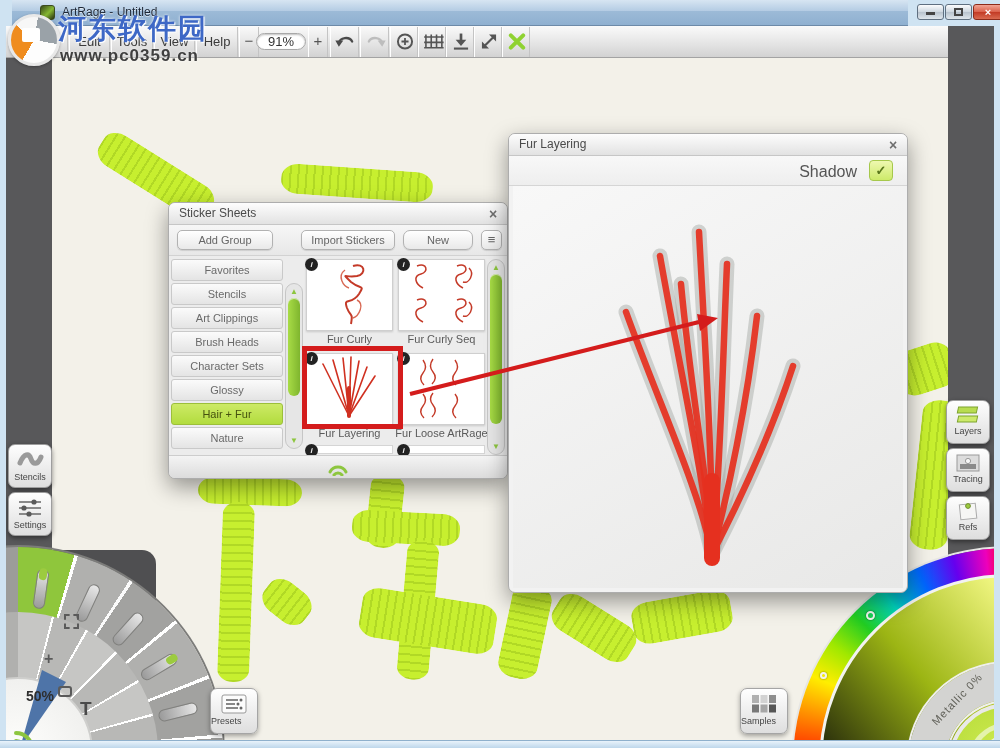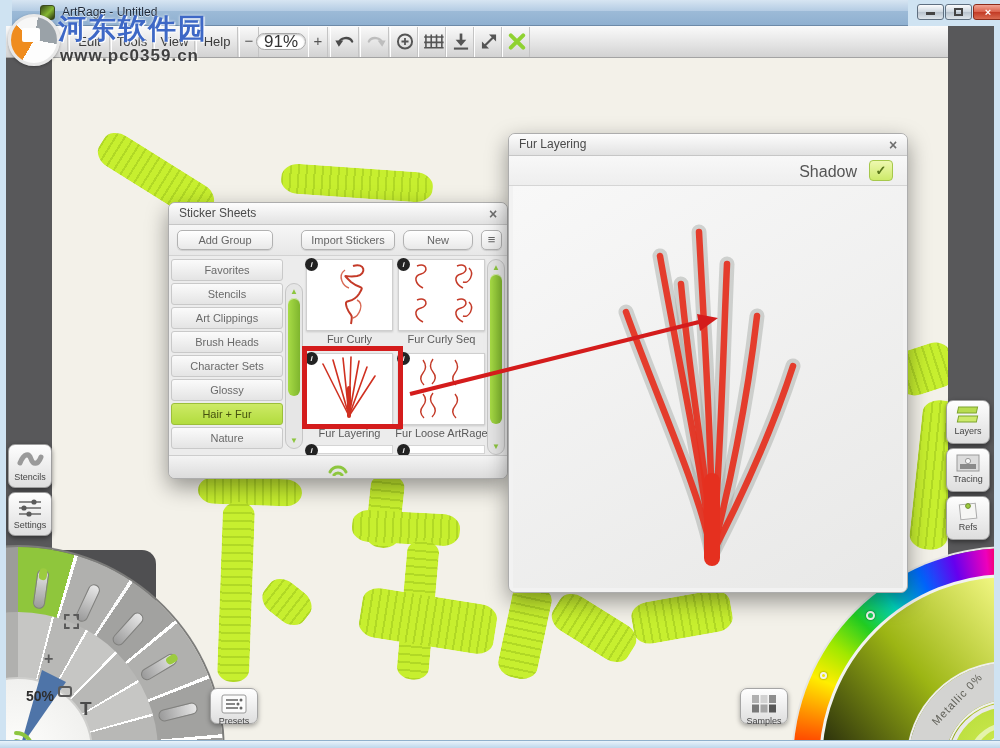--- a/index.html
+++ b/index.html
@@ -24,21 +24,21 @@
   .glyph-box { display:inline-block; width:9px; height:8px; border:2px solid #444; margin-top:3px; }
 
   .menubar { left:6px; top:26px; width:942px; height:32px; z-index:6;
     background:linear-gradient(#fafafa,#e3e3e3 60%,#d2d2d2); border-bottom:1px solid #a3a3a3; }
   .menu-item { top:27px; height:30px; line-height:30px; text-align:center; font-size:13px; color:#3a3a3a;
     border-right:1px solid #c4c4c4; border-left:1px solid #ffffff; z-index:7; }
   .tool-seg { top:27px; height:30px; border-right:1px solid #c4c4c4; border-left:1px solid #ffffff;
     z-index:7; text-align:center; }
   .zoom-btn { font-size:15px; color:#555; line-height:28px; }
   .zoom-field { left:256px; top:33px; width:50px; height:17px; border:1px solid #a8a8a8; border-radius:9px;
-    background:#fff; box-shadow:inset 0 1px 2px rgba(0,0,0,.25); font-size:17px; color:#333; text-align:center;
+    background:#fff; box-shadow:inset 0 1px 2px rgba(0,0,0,.25); font-size:13px; color:#333; text-align:center;
     line-height:15px; z-index:8; }
   .seg-icon { padding-top:3px; }
 
   
   .wm { z-index:60; pointer-events:none; }
   .wm-logo { left:8px; top:14px; width:52px; height:52px; border-radius:50%;
     background:conic-gradient(from 210deg, #ef8c1e 0 100deg, #f7f7f7 100deg 160deg, #9aa2a8 160deg 250deg, #fdfdfd 250deg 360deg);
     border:3px solid #e8e8e8; box-shadow:0 1px 3px rgba(0,0,0,.3); }
   .wm-logo-core { left:22px; top:28px; width:18px; height:14px; background:#fff; border-radius:2px; }
   .wm-cn { left:58px; top:10px; font-size:28px; font-weight:bold; color:#3e68c6; letter-spacing:2px;
@@ -140,22 +140,22 @@
     background:linear-gradient(230deg, #ffffff 6%, #eef47e 30%, #9cb514 52%, #11110a 80%, #2a2a1a 95%); }
   .hue-marker { position:absolute; width:9px; height:9px; border:2px solid #f2f2ee; border-radius:50%; z-index:23;
     box-shadow:0 0 2px rgba(0,0,0,.6); }
   .metal-band { left:908px; top:663px; width:200px; height:200px; border-radius:50%; z-index:22;
     border:37px solid #d3d3d1; box-shadow:0 0 0 2px #efefed, inset 0 0 0 2px #efefed; }
   .metal-label { left:897px; top:693px; width:120px; z-index:23; font-size:11px; color:#5e5e56;
     text-align:center; transform:rotate(-46deg); letter-spacing:1px; }
   .corner-disc { left:948px; top:703px; width:120px; height:120px; border-radius:50%; z-index:23;
     background:radial-gradient(circle at 40% 40%, #cdea50, #aad32c); border:4px solid #e9e9e7; }
 
-  .bottom-tile { position:absolute; width:48px; height:36px; z-index:25; border:1px solid #a5a5a5; border-radius:7px;
-    background:linear-gradient(#ffffff,#dedede); box-shadow:0 2px 5px rgba(0,0,0,.35); text-align:center; }
+  .bottom-tile { position:absolute; width:48px; height:46px; z-index:25; border:1px solid #a5a5a5; border-radius:7px;
+    background:linear-gradient(#ffffff,#dedede); box-shadow:0 2px 5px rgba(0,0,0,.35); }
 
   svg { display:block; }
   .overlay { z-index:55; pointer-events:none; }
 </style>
 </head>
 <body>
 
 <div class="abs canvas"></div>
 <div class="abs stroke" style="left:92px;top:158px;width:128px;height:36px;transform:rotate(32deg);"></div>
 <div class="abs stroke" style="left:281px;top:168px;width:152px;height:30px;transform:rotate(4deg);"></div>

